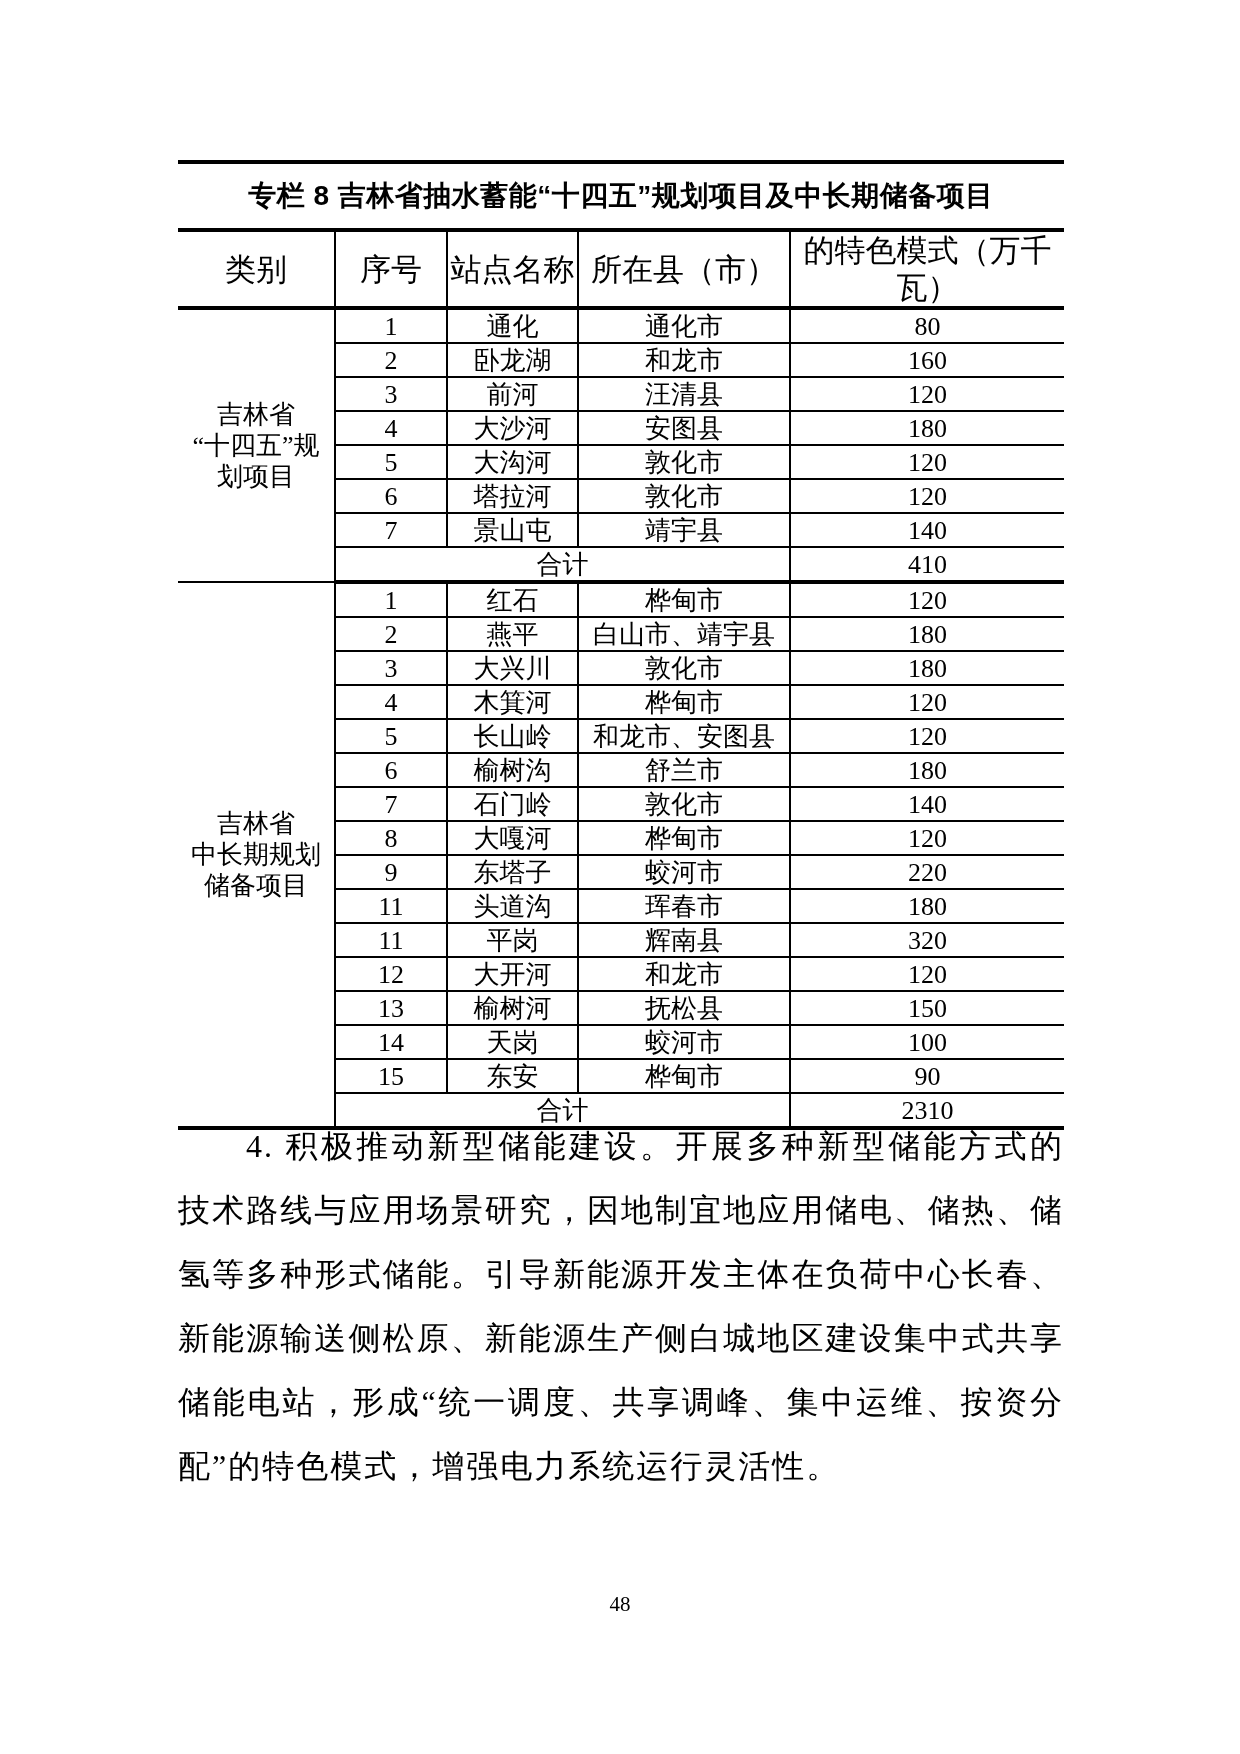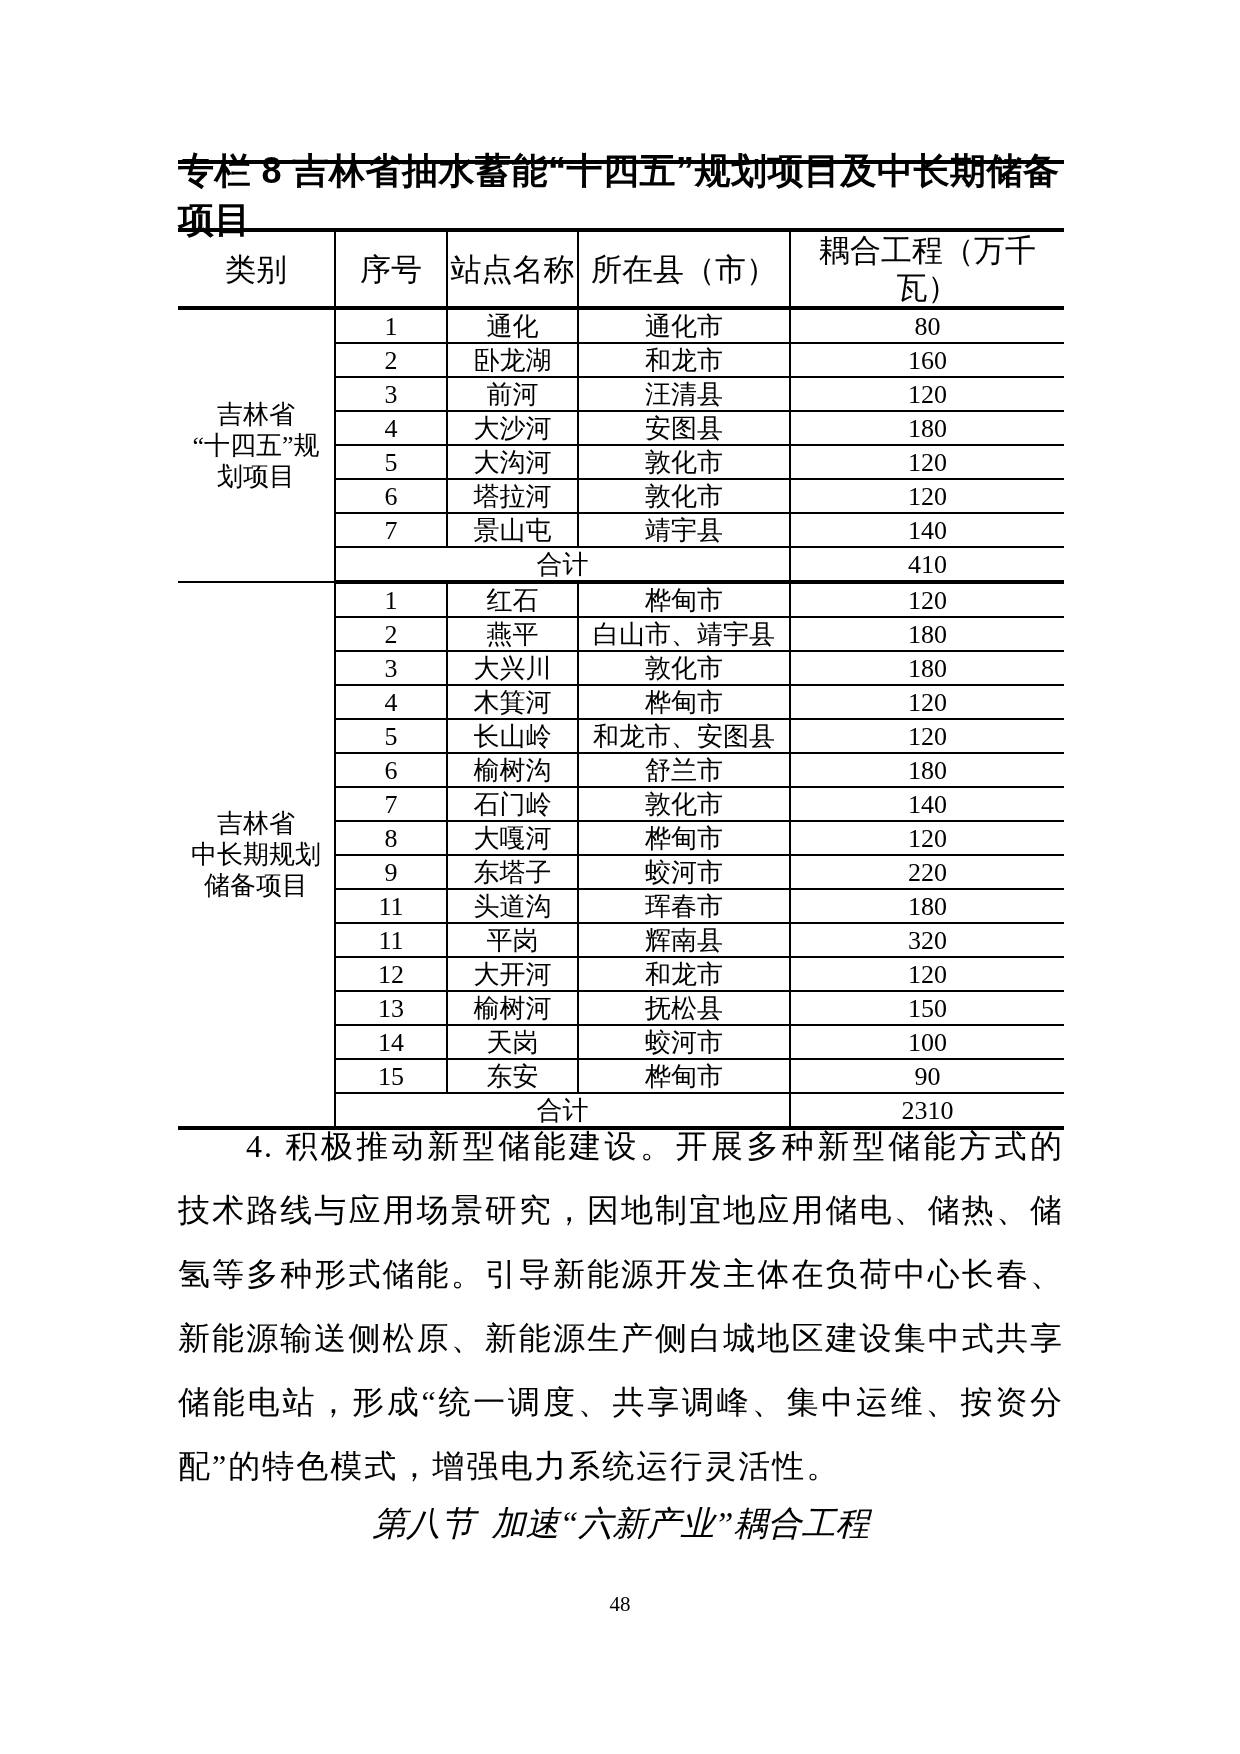--- a/index.html
+++ b/index.html
@@ -9,21 +9,21 @@
     position:relative;overflow:hidden;
   }
   .page{position:absolute;inset:0;}
 
   
   .table-block{position:absolute;left:178px;top:160px;width:886px;}
   .table-title{
     border-top:4px solid #000;
     height:64px;display:flex;align-items:center;justify-content:center;
     font-family:"Liberation Sans","DejaVu Sans",sans-serif;
-    font-weight:bold;font-size:36px;letter-spacing:0.5px;
+    font-weight:bold;font-size:28px;letter-spacing:0.5px;
   }
   table.projects{
     border-collapse:collapse;table-layout:fixed;width:886px;
     border-top:4px solid #000;border-bottom:4px solid #000;
     border-left:hidden;border-right:hidden;
   }
   table.projects th,table.projects td{
     border:2px solid #000;padding:0;margin:0;
     text-align:center;vertical-align:middle;
     font-size:26px;font-weight:normal;line-height:1.2;
@@ -71,21 +71,21 @@
         <col style="width:131px">
         <col style="width:212px">
         <col style="width:274px">
       </colgroup>
       <thead>
         <tr>
           <th>类别</th>
           <th>序号</th>
           <th>站点名称</th>
           <th>所在县（市）</th>
-          <th>耦合工程（万千瓦）</th>
+          <th>的特色模式（万千瓦）</th>
         </tr>
       </thead>
       <tbody id="projects-tbody">
           <tr>
             <td rowspan="8" class="category">吉林省
 “十四五”规
 划项目</td>
             <td>1</td>
             <td>通化</td>
             <td>通化市</td>
@@ -227,17 +227,16 @@
           <tr class="total-row">
             <td colspan="3">合计</td>
             <td>2310</td>
           </tr>
         </tbody>
     </table>
   </div>
 
   <p class="para"><span class="lead">4. 积极推动新型储能建设。</span><span>开展多种新型储能方式的技术路线与应用场景研究，因地制宜地应用储电、储热、储氢等多种形式储能。引导新能源开发主体在负荷中心长春、新能源输送侧松原、新能源生产侧白城地区建设集中式共享储能电站，形成“统一调度、共享调峰、集中运维、按资分配”的特色模式，增强电力系统运行灵活性。</span></p>
 
-  <div class="section-heading">第八节  加速“六新产业”耦合工程</div>
 
   <div class="page-number">48</div>
 
 </div>
 
 </body></html>

